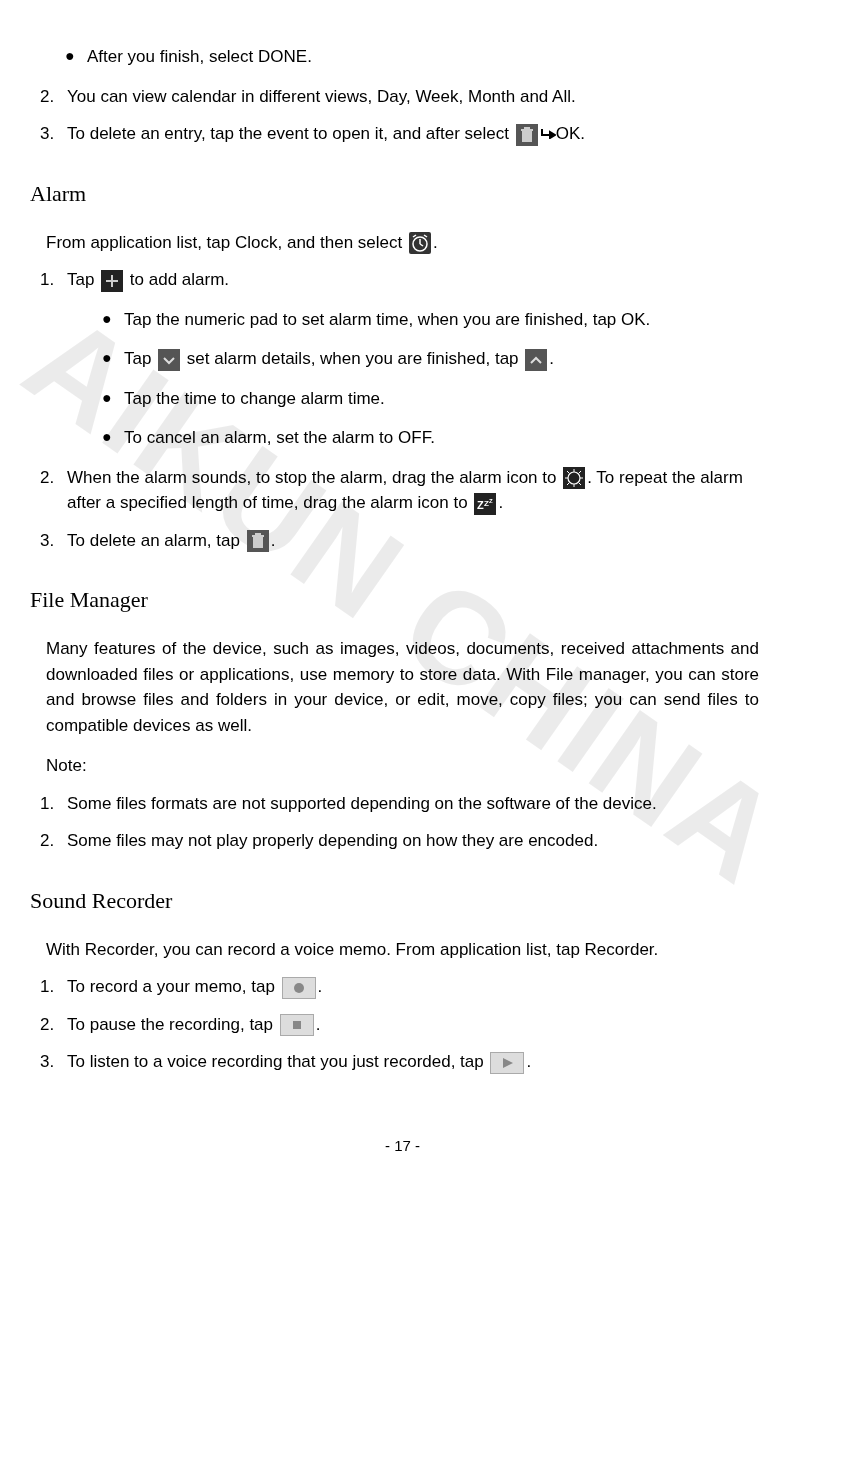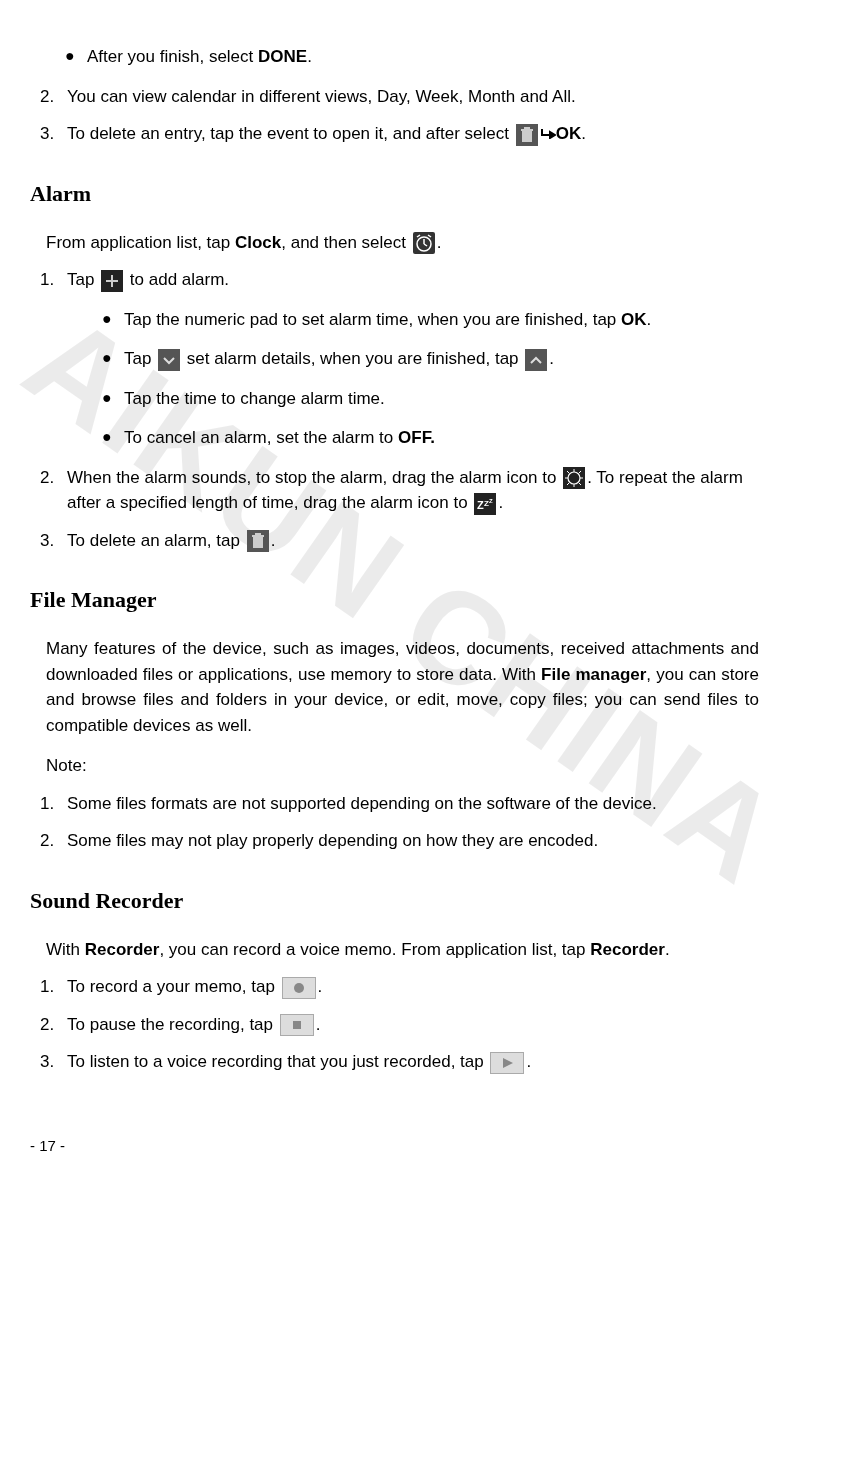--- a/index.html
+++ b/index.html
@@ -27,21 +27,21 @@
       font-family: Arial, sans-serif;
       letter-spacing: 2px;
     }
     .content {
       position: relative;
       z-index: 1;
     }
     h2 {
       font-family: "Times New Roman", serif;
       font-size: 22px;
-      font-weight: bold;
+      font-weight: normal;
       margin: 30px 0 20px 0;
     }
     p {
       margin: 10px 16px;
       text-align: justify;
     }
     ol {
       margin: 4px;
       padding-left: 25px;
     }
@@ -126,25 +126,25 @@
       height: 20px;
       border: 1px solid #aaa;
     }
     .icon-play {
       background: #ddd;
       width: 32px;
       height: 20px;
       border: 1px solid #aaa;
     }
     .footer {
-      text-align: left;
+      text-align: center;
       margin-top: 60px;
       font-size: 15px;
     }
-    .bold { font-weight: bold; }
+    .bold { font-weight: normal; }
     .note-label { font-weight: normal; margin-top: 15px; }
   </style>
 </head>
 <body>
 
 <div class="watermark">AIKUN CHINA</div>
 
 <div class="content">
 
   <ul>

